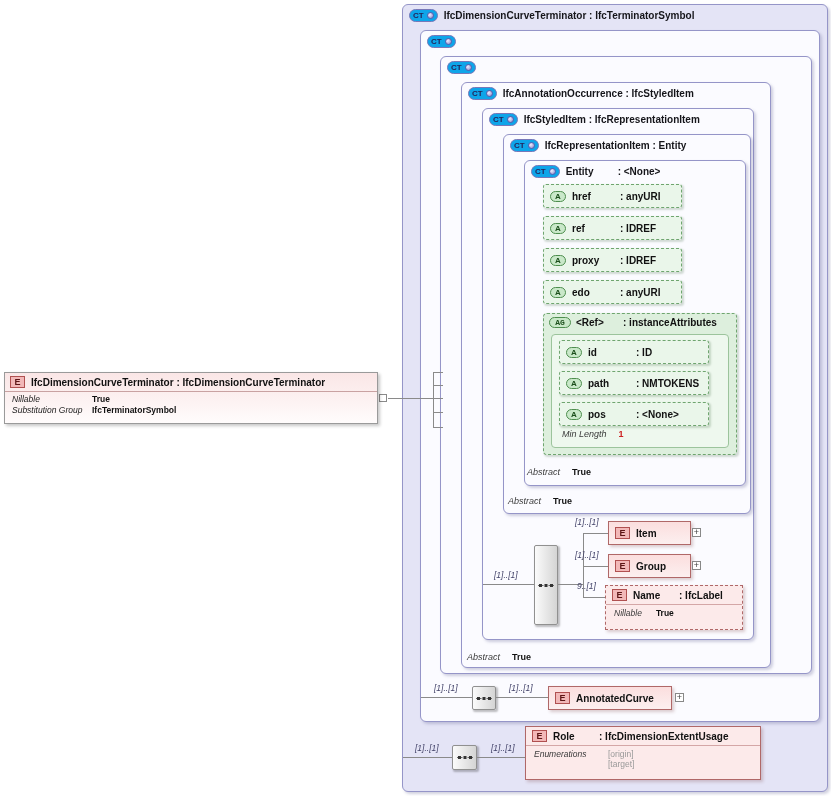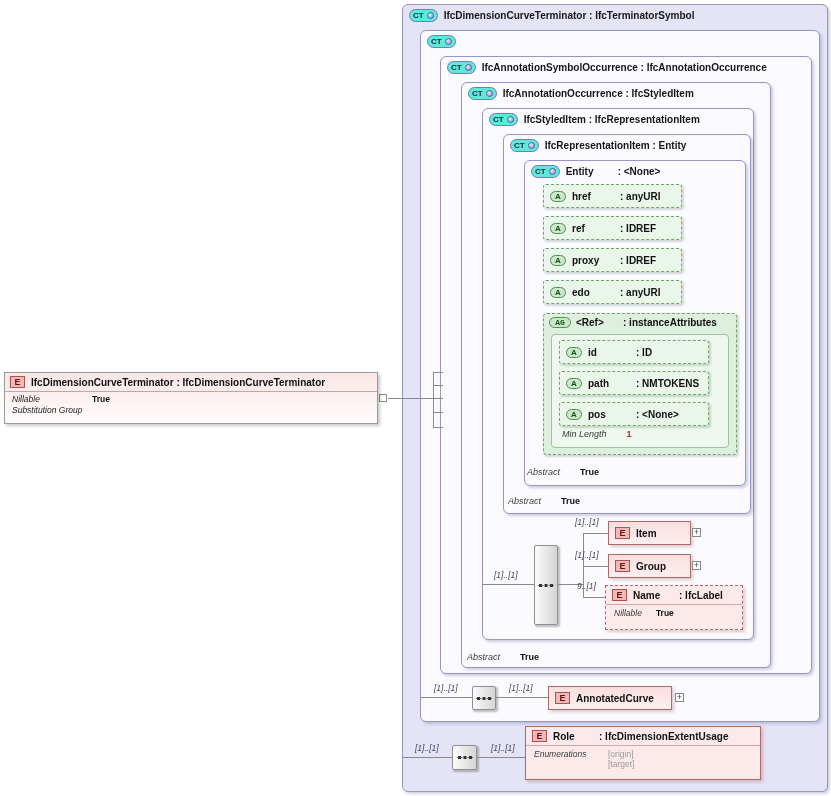--- a/index.html
+++ b/index.html
@@ -7,21 +7,21 @@
   #canvas { position:relative; width:831px; height:796px; background:#fff; overflow:hidden; }
 
   
   .ct { position:absolute; border:1px solid #9595c8; border-radius:6px; background:#fbfbff;
         box-shadow:2px 2px 3px rgba(90,90,140,.28); }
   .ct.outer { background:#e4e4f6; }
   .ct-title { display:flex; align-items:center; gap:6px; padding:4px 6px; font-size:10px;
               font-weight:bold; color:#15151a; white-space:nowrap; }
   .ct-n { display:inline-block; width:46px; }
   .badge-ct { display:inline-flex; align-items:center; gap:3px; border:1px solid #7878b8;
-              background:#5eead4; border-radius:7px; padding:0 3px; height:13px;
+              background:#0ea5e9; border-radius:7px; padding:0 3px; height:13px;
               font-size:8px; font-weight:bold; color:#24245a; }
   .deriv-dot { width:7px; height:7px; border-radius:50%;
                background:radial-gradient(circle at 35% 35%, #eef, #8181c6);
                border:1px solid #5c5cae; }
 
   
   .attr { position:absolute; display:flex; align-items:center; gap:6px; padding:0 6px;
           border:1px dashed #6fa56f; background:#eaf6ea; border-radius:3px; height:24px;
           box-shadow:1.5px 1.5px 2px rgba(60,100,60,.22); }
   .badge-a { display:inline-flex; justify-content:center; align-items:center; flex:0 0 16px;
@@ -67,21 +67,21 @@
   .el { position:absolute; border:1px solid #9a9a9a; background:linear-gradient(#fae6e6,#fffcfc);
         box-shadow:2px 2px 3px rgba(0,0,0,.22); }
   .el-title { display:flex; align-items:center; gap:6px; padding:3px 5px; font-size:10px;
               font-weight:bold; color:#111; border-bottom:1px solid #c9a2a2; white-space:nowrap; }
   .el-rows { display:grid; grid-template-columns:80px 1fr; row-gap:1px; padding:2px 7px;
              font-size:8.5px; }
   .el-rows .k { font-style:italic; color:#222; }
   .el-rows .v { font-weight:bold; color:#111; }
 
   
-  .kv { position:absolute; display:flex; gap:20px; font-size:9px; white-space:nowrap; }
+  .kv { position:absolute; display:flex; gap:12px; font-size:9px; white-space:nowrap; }
   .kv .k { font-style:italic; color:#3a3a3a; }
   .kv .v { font-weight:bold; color:#111; }
   .kv .v.red { color:#cc2222; }
   .card { position:absolute; font-size:8.5px; font-style:italic; color:#44446a; white-space:nowrap; }
 
   
   .ln { position:absolute; background:#8a8a8a; }
   .handle { position:absolute; width:8px; height:8px; border:1px solid #8a8a8a; background:#fff; }
   .comp { position:absolute; border:1px solid #909090;
           background:linear-gradient(to right,#fbfbfb,#d4d4d4); border-radius:2px;
@@ -113,21 +113,20 @@
         </span>
     </div>
   </div>
 
   <div class="ct" style="left:440px;top:56px;width:372px;height:618px;">
     <div class="ct-title">
       <span class="badge-ct">
           <span>CT</span>
           <span class="deriv-dot"></span>
         </span>
-      <span>IfcAnnotationSymbolOccurrence : IfcAnnotationOccurrence</span>
     </div>
   </div>
 
   <div class="ct" style="left:461px;top:82px;width:310px;height:586px;">
     <div class="ct-title">
       <span class="badge-ct">
           <span>CT</span>
           <span class="deriv-dot"></span>
         </span>
       <span>IfcAnnotationOccurrence : IfcStyledItem</span>
@@ -327,16 +326,17 @@
 
   <div class="el" style="left:4px;top:372px;width:374px;height:52px;">
     <div class="el-title">
       <span class="badge-e">E</span>
       <span>IfcDimensionCurveTerminator : IfcDimensionCurveTerminator</span>
     </div>
     <div class="el-rows">
       <span class="k">Nillable</span>
       <span class="v">True</span>
       <span class="k">Substitution Group</span>
+      <span class="v">IfcTerminatorSymbol</span>
     </div>
   </div>
 
 </div>
 
 </body></html>

